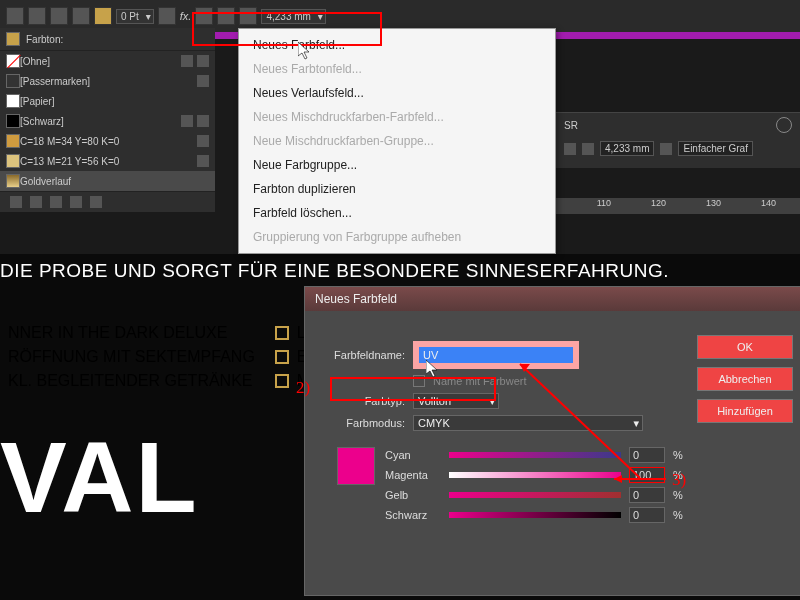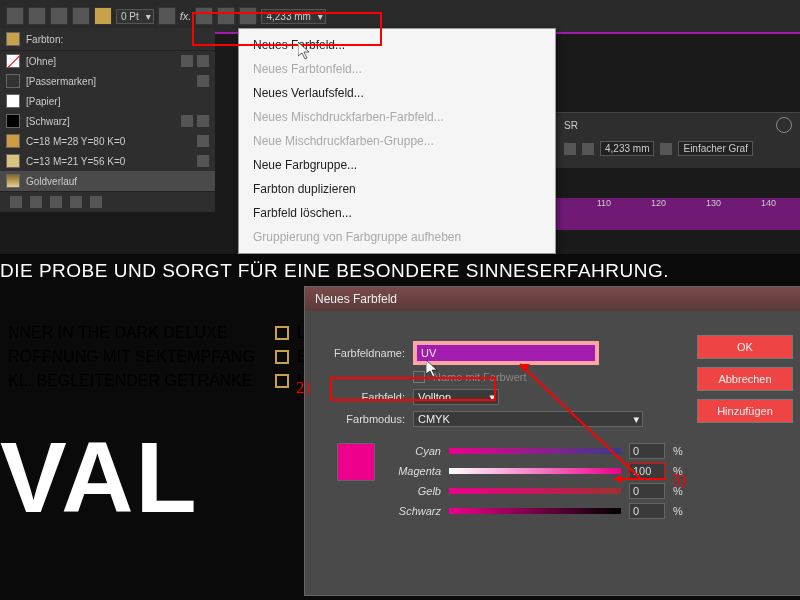--- a/index.html
+++ b/index.html
@@ -1,28 +1,28 @@
 <!DOCTYPE html>
 <html><head>
   <meta charset="utf-8">
   <style>
     * { margin: 0; padding: 0; box-sizing: border-box; font-family: Arial, sans-serif; }
     body { width: 800px; height: 600px; background: #1a1a1a; overflow: hidden; position: relative; }
     
     
-    .top-bar { background: #2a2a2a; height: 28px; display: flex; align-items: center; gap: 4px; padding: 16px 6px; border-bottom: 2px solid #a21caf; }
+    .top-bar { background: #2a2a2a; height: 28px; display: flex; align-items: center; gap: 4px; padding: 16px 6px; border-bottom: 7px solid #a21caf; }
     .top-bar .icon { width: 18px; height: 18px; background: #555; border: 1px solid #333; }
     .top-bar .dd { background: #333; border: 1px solid #555; color: #ccc; font-size: 10px; padding: 1px 14px 1px 4px; position: relative; }
     .top-bar .dd::after { content: "▾"; position: absolute; right: 2px; }
     
     
     .swatches { position: absolute; left: 0; top: 28px; width: 215px; background: #2e2e2e; }
     .swatches-header { display: flex; align-items: center; padding: 4px 6px; border-bottom: 1px solid #222; }
     .swatches-header .lbl { color: #ccc; font-size: 10px; text-align: center; }
-    .swatch-row { display: flex; align-items: center; height: 20px; padding: 0 6px; gap: 6px; color: #ccc; font-size: 10px; }
+    .swatch-row { display: flex; align-items: center; height: 20px; padding: 0 6px; color: #ccc; font-size: 10px; }
     .swatch-row.sel { background: #4a4a4a; }
     .swatch-box { width: 14px; height: 14px; border: 1px solid #666; }
     .swatch-row .icons { margin-left: auto; display: flex; gap: 4px; }
     .mini-icon { width: 12px; height: 12px; background: #555; }
     .swatches-footer { display: flex; gap: 8px; padding: 4px 10px; border-top: 1px solid #222; }
     
     
     .context-menu { position: absolute; left: 238px; top: 28px; width: 318px; background: #f5f5f5; border: 1px solid #999; box-shadow: 2px 2px 6px rgba(0,0,0,0.4); padding: 4px 0; z-index: 10; }
     .menu-item { padding: 5px 14px; font-size: 12px; color: #222; }
     .menu-item.disabled { color: #aaa; }
@@ -31,21 +31,21 @@
     .anno-1 { position: absolute; left: 412px; top: 42px; color: red; font-size: 18px; font-family: serif; }
     
     
     .toolbar2 { position: absolute; right: 0; top: 112px; width: 244px; height: 56px; background: #2e2e2e; border-top: 1px solid #444; }
     .toolbar2-row { display: flex; align-items: center; gap: 6px; padding: 4px 8px; }
     .toolbar2 .lbl { color: #ccc; font-size: 10px; }
     .toolbar2 .field { background: #222; border: 1px solid #555; color: #ccc; font-size: 10px; padding: 1px 4px; }
     .mag-icon { width: 16px; height: 16px; border: 1px solid #888; border-radius: 50%; position: relative; }
     
     
-    .ruler { position: absolute; left: 556px; top: 198px; right: 0; height: 32px; background: #701a75; color: #ccc; font-size: 9px; display: flex; }
+    .ruler { position: absolute; left: 556px; top: 198px; right: 0; height: 16px; background: #404040; color: #ccc; font-size: 9px; display: flex; }
     .ruler span { width: 55px; text-align: right; }
     
     
     .doc-bg { position: absolute; left: 0; top: 254px; width: 800px; height: 346px; background: #0a0a0a; }
     .doc-text { color: #fff; font-size: 19px; font-family: "Arial Narrow", sans-serif; letter-spacing: 0.5px; }
     .headline { margin: 6px 0 36px 0; }
     .list-area { display: flex; gap: 20px; margin-top: 36px; }
     .col { font-size: 16px; }
     .bullet { display: flex; align-items: center; gap: 8px; margin: 6px 0; }
     .sq { width: 14px; height: 14px; border: 2px solid #c7a24a; }
@@ -53,35 +53,35 @@
     
     
     .dialog { position: absolute; left: 268px; top: 286px; width: 502px; height: 310px; background: #4a4a4a; border: 1px solid #666; margin-left: 36px; }
     .dialog-title { background: linear-gradient(#7a4a4a,#5a3a3a); color: #eee; font-size: 12px; padding: 5px 10px; }
     .dialog-body { padding: 24px 12px; display: flex; gap: 12px; }
     .dialog-left { flex: 1; }
     .dialog-right { width: 96px; display: flex; flex-direction: column; gap: 8px; }
     .dlg-btn { background: #ef4444; border: 1px solid #777; color: #eee; font-size: 11px; padding: 5px 0; text-align: center; }
     .form-row { display: flex; align-items: center; gap: 8px; margin: 6px 0; font-size: 11px; color: #ddd; }
     .form-row label { width: 88px; text-align: right; }
-    .txt-input { background: #a21caf; border: 4px solid #fca5a5; color: #eee; font-size: 11px; padding: 2px 4px; width: 186px; }
+    .txt-input { background: #3b82f6; border: 6px solid #fca5a5; color: #eee; font-size: 11px; padding: 2px 4px; width: 166px; }
     .select { background: #3a3a3a; border: 1px solid #666; color: #eee; font-size: 11px; padding: 1px 18px 1px 4px; position: relative; width: 86px; }
     .select::after { content: "▾"; position: absolute; right: 3px; }
     .select.wide { width: 230px; }
     .cb { width: 12px; height: 12px; border: 1px solid #777; }
     .disabled-lbl { color: #888; }
     .red-box-2 { position: absolute; border: 2px solid red; left: 330px; top: 377px; width: 166px; height: 24px; pointer-events: none; z-index: 30; }
     .anno-2 { position: absolute; left: 296px; top: 378px; color: red; font-size: 17px; font-family: serif; z-index: 30; }
     .anno-3 { position: absolute; left: 672px; top: 470px; color: red; font-size: 17px; font-family: serif; z-index: 30; }
     
     .cmyk-area { margin-top: 12px; display: flex; gap: 10px; }
     .swatch-preview { width: 38px; height: 38px; background: #ec008c; border: 1px solid #666; margin-top: 4px; margin-left: 20px; }
     .sliders { flex: 1; }
     .slider-row { display: flex; align-items: center; gap: 8px; margin: 4px 0; font-size: 11px; color: #ddd; }
-    .slider-row label { width: 56px; text-align: right; font-style: italic; }
+    .slider-row label { width: 56px; text-align: left; }
     .slider-track { flex: 1; height: 6px; background: linear-gradient(to right,#fff,#ec008c); position: relative; }
     .slider-track.c { background: linear-gradient(to right,#ec008c,#3a3a8a); }
     .slider-track.y { background: linear-gradient(to right,#ec008c,#a03030); }
     .slider-track.k { background: linear-gradient(to right,#ec008c,#000); }
     .slider-val { background: #3a3a3a; border: 1px solid #666; width: 36px; padding: 1px 3px; }
     .pct { width: 12px; }
     
     
     .arrow { position: absolute; pointer-events: none; z-index: 25; }
     .arrow svg { overflow: visible; }
@@ -137,21 +137,21 @@
   <div class="swatch-row">
     <span class="swatch-box" style="background:#000"></span>
     <span>[Schwarz]</span>
     <span class="icons">
         <span class="mini-icon"></span>
         <span class="mini-icon"></span>
       </span>
   </div>
   <div class="swatch-row">
     <span class="swatch-box" style="background:#cf9b3f"></span>
-    <span>C=18 M=28 Y=80 K=0</span>
+    <span>C=18 M=34 Y=80 K=0</span>
     <span class="icons">
         <span class="mini-icon"></span>
       </span>
   </div>
   <div class="swatch-row">
     <span class="swatch-box" style="background:#dcc37d"></span>
     <span>C=13 M=21 Y=56 K=0</span>
     <span class="icons">
         <span class="mini-icon"></span>
       </span>
@@ -255,21 +255,21 @@
       <div class="form-row">
         <label>Farbfeldname:</label>
         <input class="txt-input" value="UV" style="">
       </div>
       <div class="form-row">
         <label></label>
         <span class="cb"></span>
         <span class="disabled-lbl">Name mit Farbwert</span>
       </div>
       <div class="form-row">
-        <label>Farbfeld:</label>
+        <label>Farbtyp:</label>
         <span class="select">Vollton</span>
       </div>
       <div class="form-row">
         <label>Farbmodus:</label>
         <span class="select wide">CMYK</span>
       </div>
       <div class="cmyk-area">
         <div class="swatch-preview"></div>
         <div class="sliders">
           <div class="slider-row">

